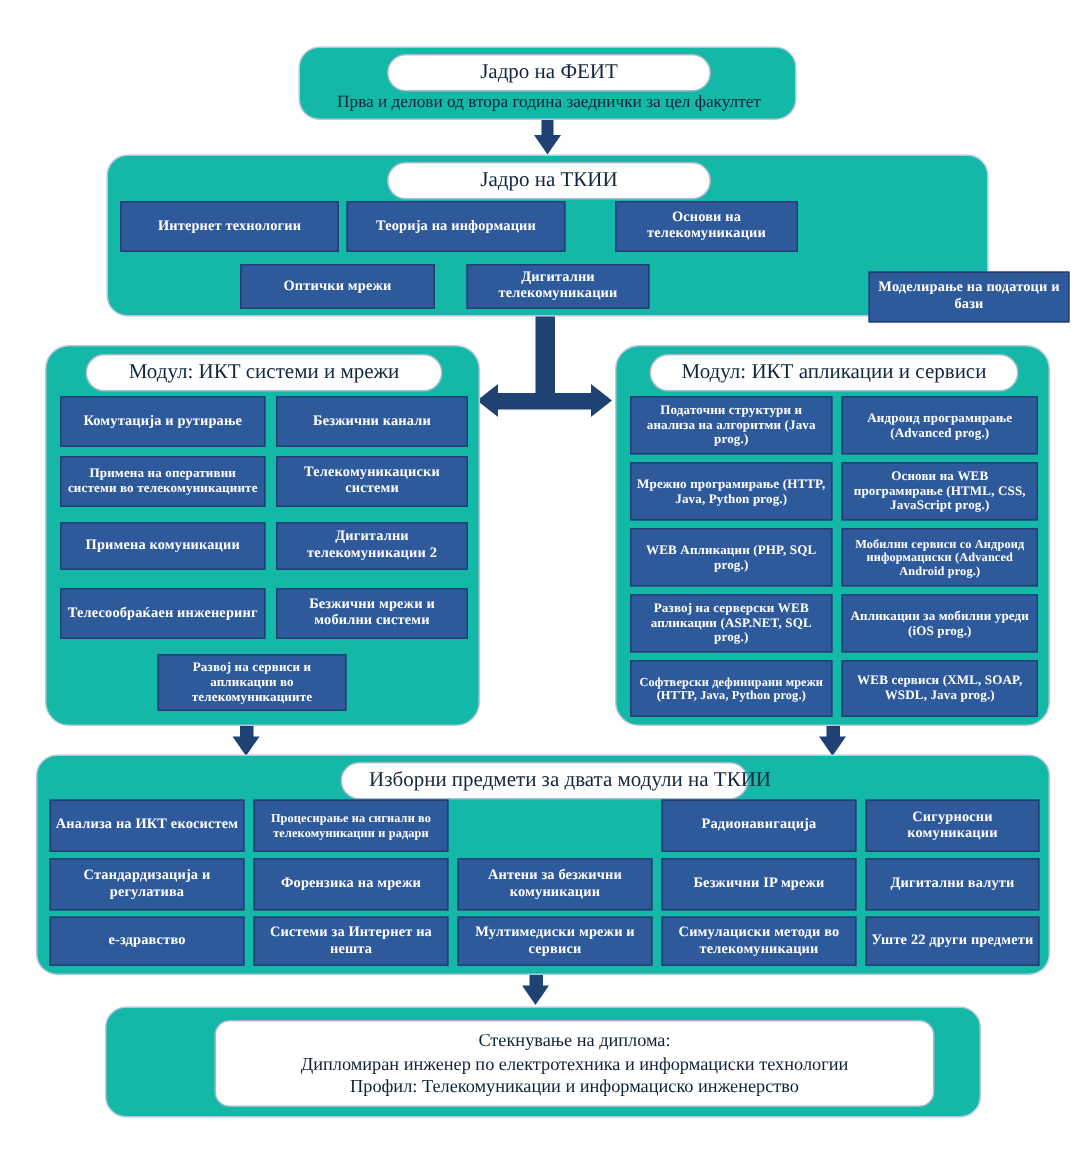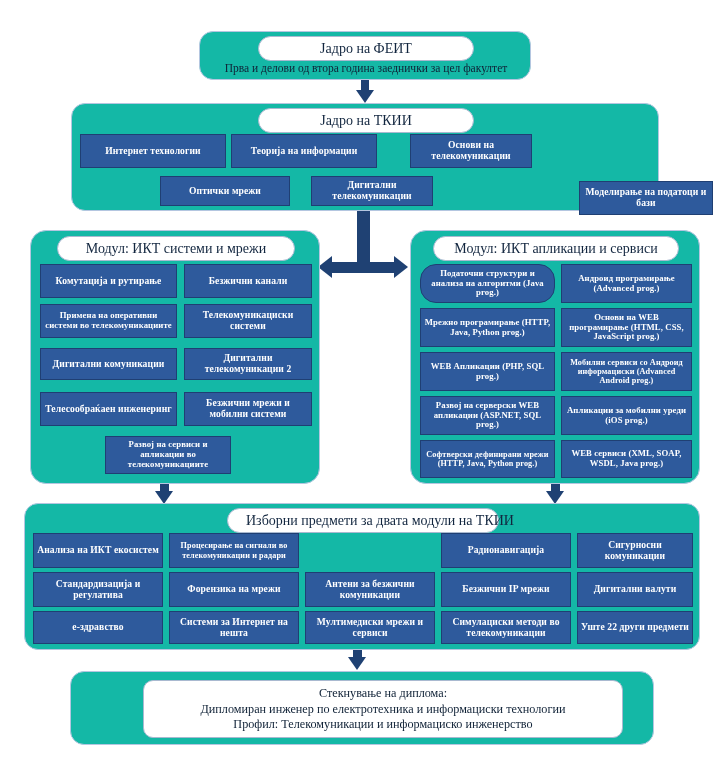--- a/index.html
+++ b/index.html
@@ -135,36 +135,36 @@
 
   <div class="panel tight" style="left:30px; top:230px; width:290px; height:254px;">
     <div class="title-pill" style="position:absolute; left:26px; top:5px; width:238px;">Модул: ИКТ системи и мрежи</div>
 
     <div class="cbox" style="left:9px; top:33px; width:137px; height:34px;">Комутација и рутирање</div>
     <div class="cbox" style="left:153px; top:33px; width:128px; height:34px;">Безжични канали</div>
 
     <div class="cbox sm" style="left:9px; top:73px; width:137px; height:34px;">Примена на оперативни системи во телекомуникациите</div>
     <div class="cbox" style="left:153px; top:73px; width:128px; height:34px;">Телекомуникациски системи</div>
 
-    <div class="cbox" style="left:9px; top:117px; width:137px; height:32px;">Дигитални комуникации</div>
+    <div class="cbox" style="left:9px; top:117px; width:137px; height:32px;">Примена комуникации</div>
     <div class="cbox" style="left:153px; top:117px; width:128px; height:32px;">Дигитални телекомуникации 2</div>
 
     <div class="cbox" style="left:9px; top:161px; width:137px; height:34px;text-align:right;">Телесообраќаен инженеринг</div>
     <div class="cbox" style="left:153px; top:161px; width:128px; height:34px;">Безжични мрежи и мобилни системи</div>
 
     <div class="cbox sm" style="left:74px; top:205px; width:126px; height:38px;">Развој на сервиси и апликации во телекомуникациите</div>
   </div>
 
   <div class="arrow-shaft" style="left:160px; top:484px; width:9px; height:10px;"></div>
   <div class="arrow-head-down" style="left:155px; top:491px;"></div>
 
   <div class="panel tight" style="left:410px; top:230px; width:290px; height:254px;">
     <div class="title-pill" style="position:absolute; left:22px; top:5px; width:246px;">Модул: ИКТ апликации и сервиси</div>
 
-    <div class="cbox sm" style="left:9px; top:33px; width:135px; height:39px;border-radius:16px;">Податочни структури и анализа на алгоритми (Java prog.)</div>
+    <div class="cbox sm" style="left:9px; top:33px; width:135px; height:39px;">Податочни структури и анализа на алгоритми (Java prog.)</div>
     <div class="cbox sm" style="left:150px; top:33px; width:131px; height:39px;">Андроид програмирање (Advanced prog.)</div>
 
     <div class="cbox sm" style="left:9px; top:77px; width:135px; height:39px;">Мрежно програмирање (HTTP, Java, Python prog.)</div>
     <div class="cbox sm" style="left:150px; top:77px; width:131px; height:39px;">Основи на WEB програмирање (HTML, CSS, JavaScript prog.)</div>
 
     <div class="cbox sm" style="left:9px; top:121px; width:135px; height:39px;">WEB Апликации (PHP, SQL prog.)</div>
     <div class="cbox xs" style="left:150px; top:121px; width:131px; height:39px;">Мобилни сервиси со Андроид информациски (Advanced Android prog.)</div>
 
     <div class="cbox sm" style="left:9px; top:165px; width:135px; height:39px;">Развој на серверски WEB апликации (ASP.NET, SQL prog.)</div>
     <div class="cbox sm" style="left:150px; top:165px; width:131px; height:39px;">Апликации за мобилни уреди (iOS prog.)</div>

